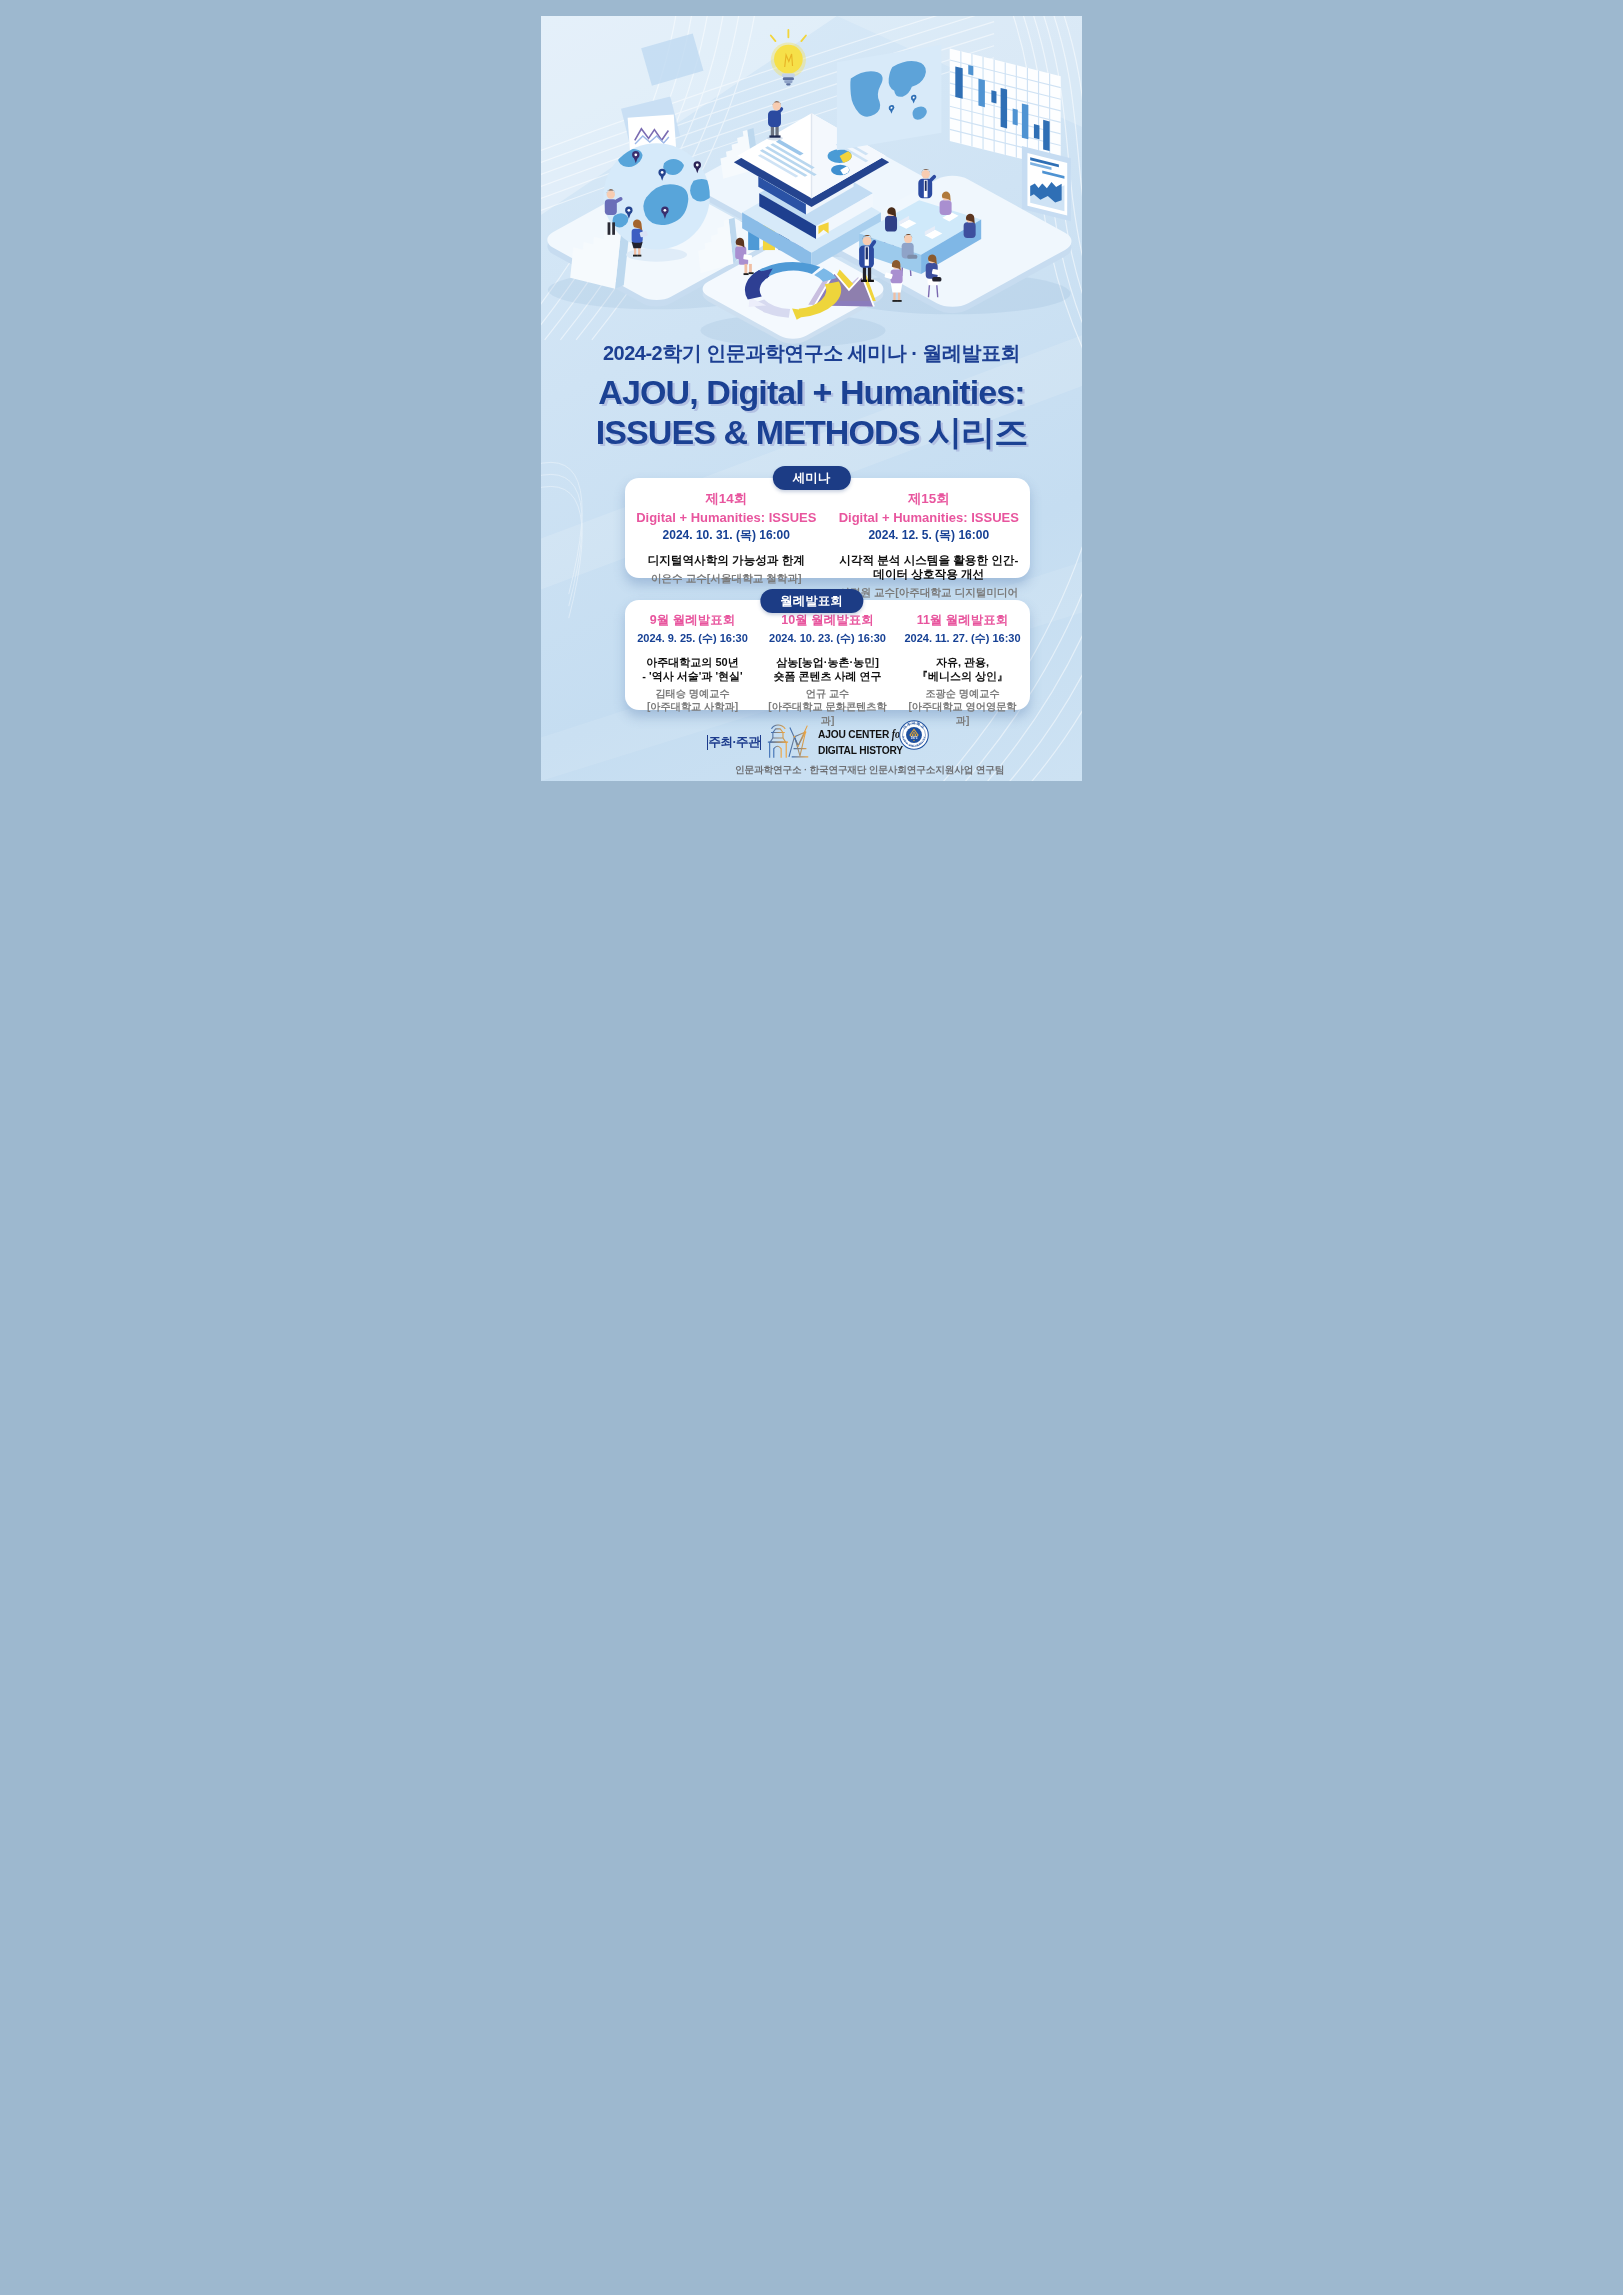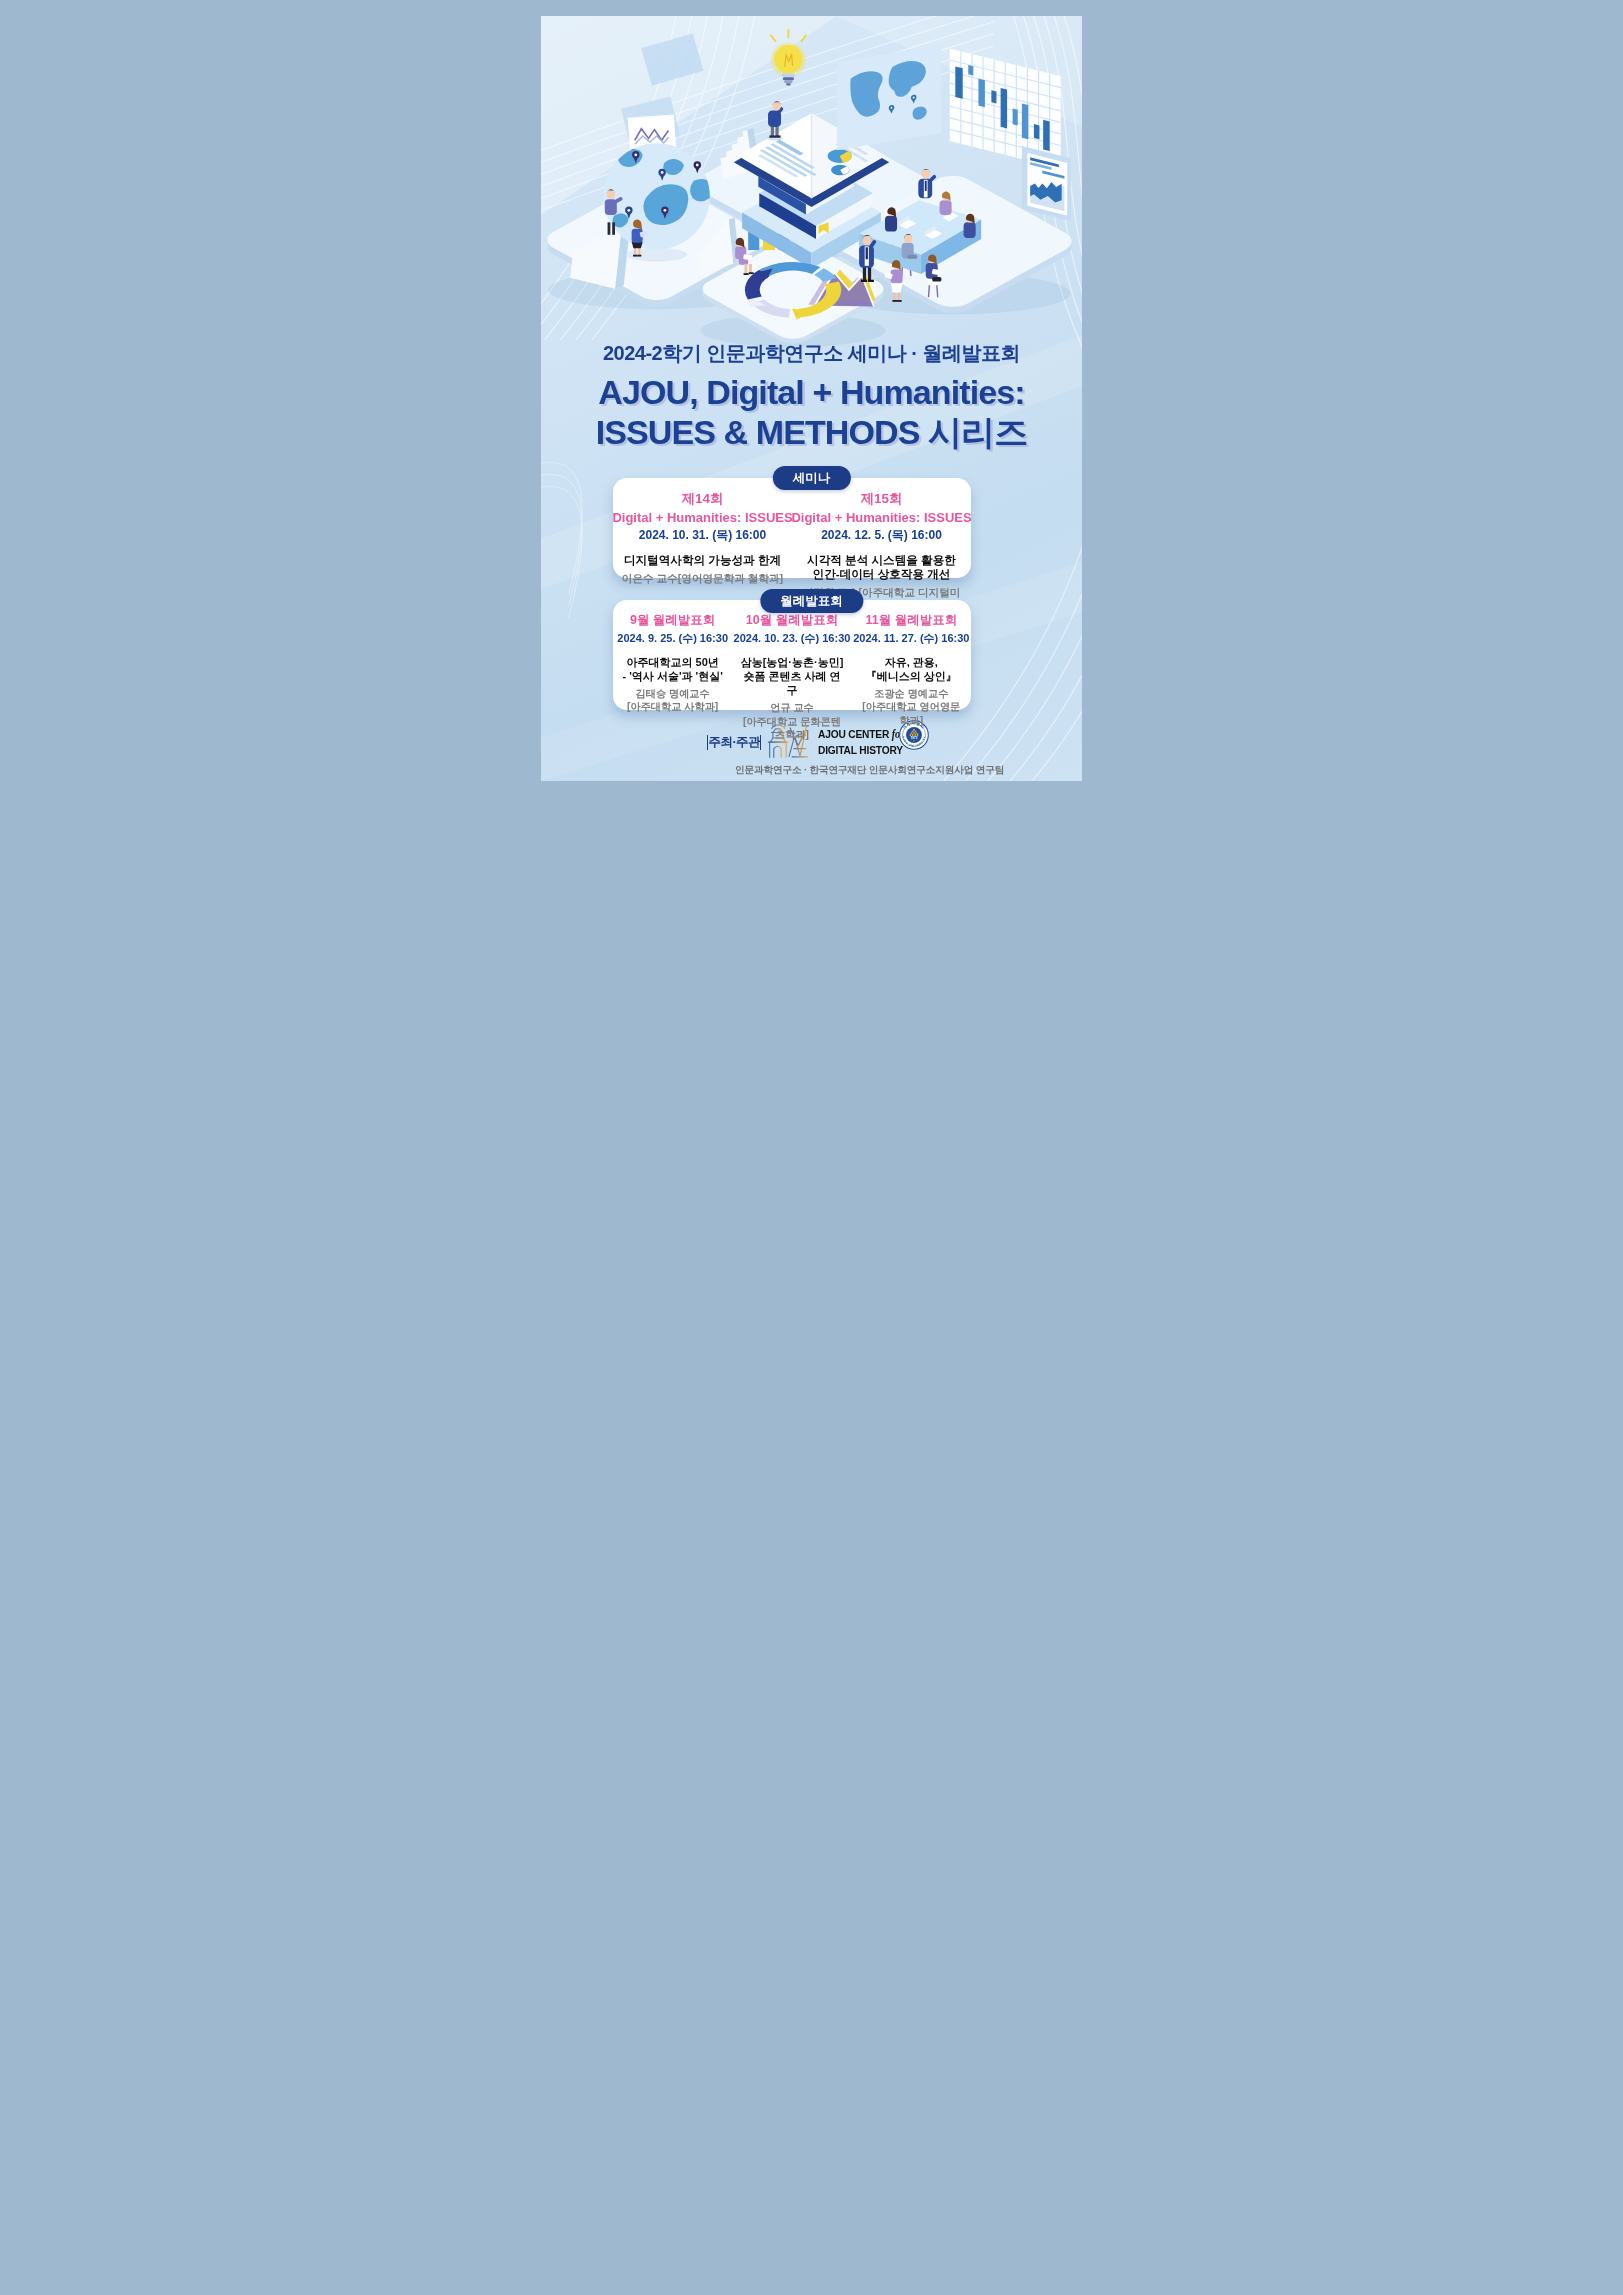--- a/index.html
+++ b/index.html
@@ -16,21 +16,21 @@
               letter-spacing:-0.9px;text-shadow:2.3px 1.9px 0 rgba(140,142,200,.38);}
 
   
   .badge{position:absolute;left:50%;transform:translateX(-50%);z-index:5;
          background:#1c3c85;color:#ffffff;font-weight:800;font-size:12.5px;
          padding:3.7px 20.4px;border-radius:462px;box-shadow:0 1.9px 3.7px rgba(40,70,130,.25);}
   .badge.seminar{top:450px;}
   .badge.monthly{top:573px;}
 
   
-  .card{position:absolute;left:72px;width:358px;background:#ffffff;border-radius:14px;z-index:4;
+  .card{position:absolute;left:84px;width:405px;background:#ffffff;border-radius:14px;z-index:4;
         box-shadow:0 6.5px 12px rgba(70,110,165,.30);display:flex;}
   .card.seminar{top:462px;height:100px;padding-top:12px;box-sizing:border-box;}
   .card.monthly{top:584px;height:110px;padding-top:12px;box-sizing:border-box;}
   .col{flex:1;display:flex;flex-direction:column;align-items:center;justify-content:flex-start;
        padding:0 8.3px;min-width:0;}
   .round{font-size:13.4px;font-weight:800;color:#e8559e;}
   .series{font-size:13px;font-weight:800;color:#e8559e;margin-top:1.9px;white-space:nowrap;}
   .datetime{font-size:12px;font-weight:800;color:#164094;margin-top:2.3px;white-space:nowrap;text-align:center;}
   .dotted{height:3.2px;width:100%;margin:4.6px 0 4.2px 0;
           background-image:radial-gradient(circle,#2d55ab 1.1px,transparent 1.2px);
@@ -532,21 +532,21 @@
   </header>
 
   <div class="badge seminar">세미나</div>
   <section class="card seminar">
     <div class="col">
       <div class="round">제14회</div>
       <div class="series">Digital + Humanities: ISSUES</div>
       <div class="datetime">2024. 10. 31. (목) 16:00</div>
       <div class="dotted"></div>
       <div class="talk">디지털역사학의 가능성과 한계</div>
-      <div class="speaker">이은수 교수[영어영문학과 철학과]</div>
+      <div class="speaker">이은수 교수[서울대학교 철학과]</div>
     </div>
     <div class="col">
       <div class="round">제15회</div>
       <div class="series">Digital + Humanities: ISSUES</div>
       <div class="datetime">2024. 12. 5. (목) 16:00</div>
       <div class="dotted"></div>
       <div class="talk">시각적 분석 시스템을 활용한 인간-데이터 상호작용 개선</div>
       <div class="speaker">이경원 교수[아주대학교 디지털미디어학과]</div>
     </div>
   </section>

